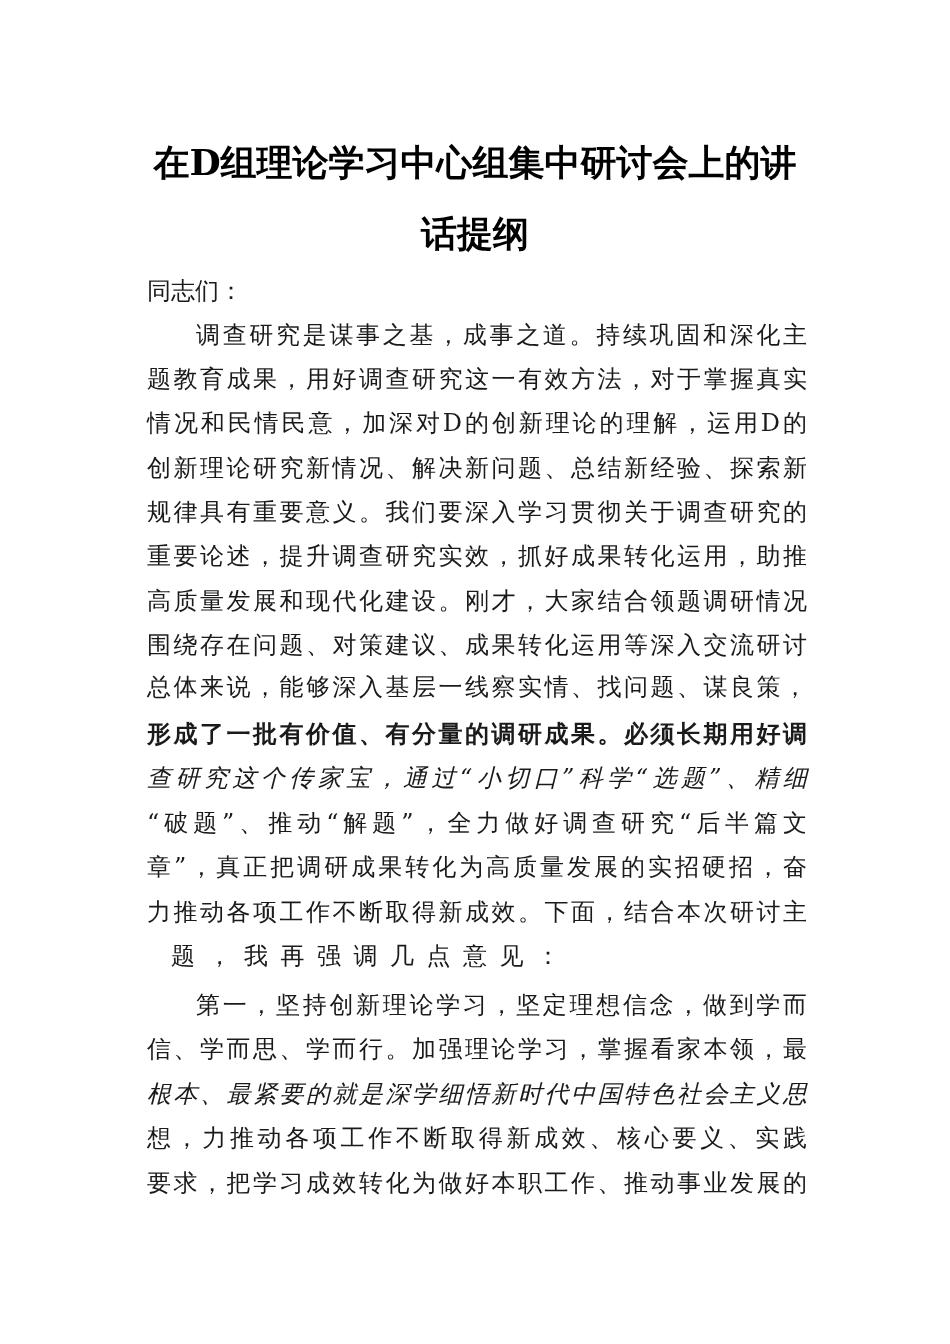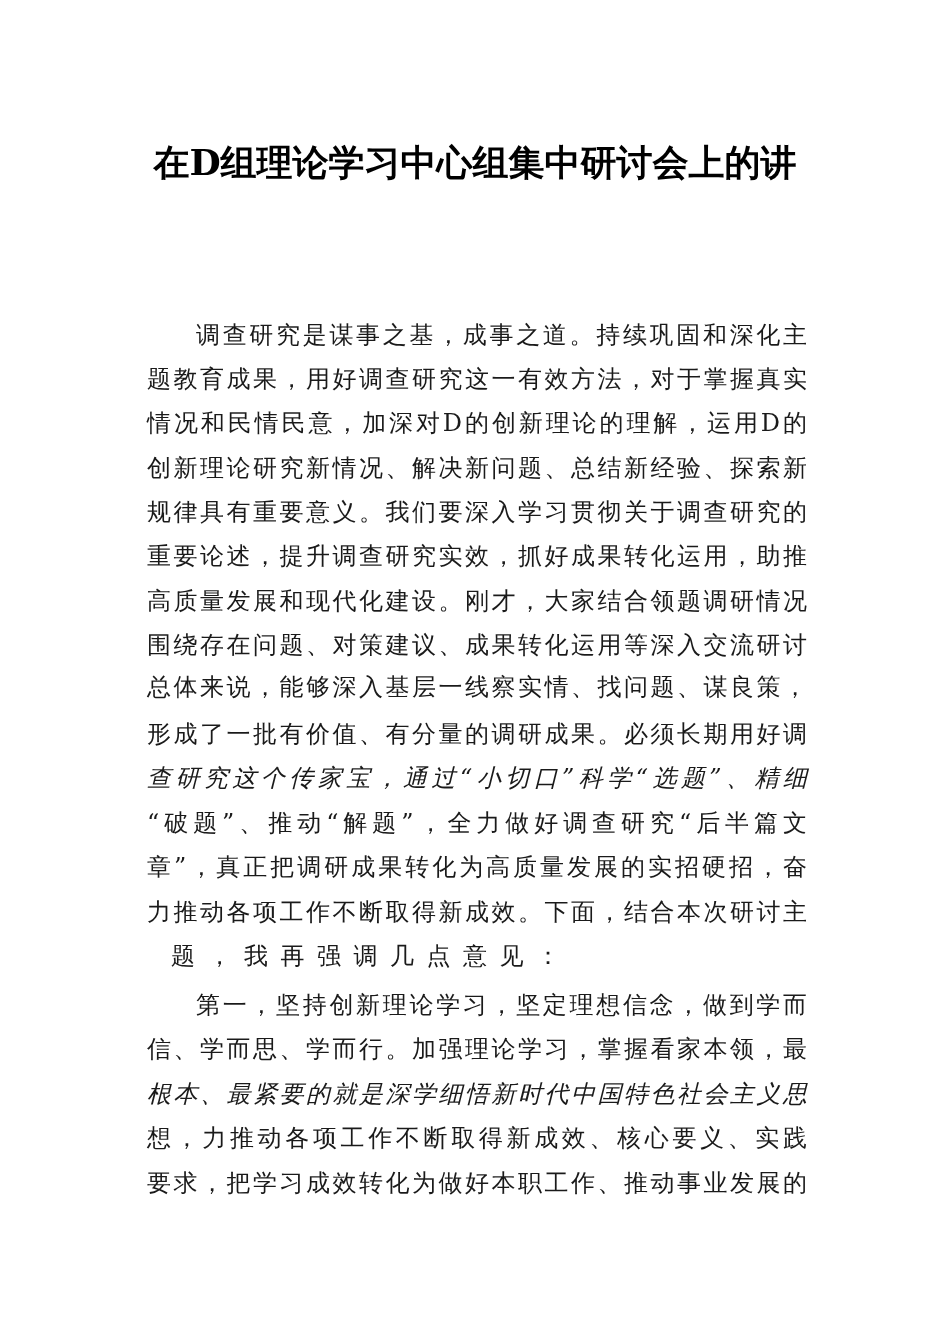--- a/index.html
+++ b/index.html
@@ -60,33 +60,35 @@
     letter-spacing: 0px;
     text-align-last: left;
   }
 </style>
 </head>
 <body>
 
 <div class="page">
 
   <div class="title l1">在D组理论学习中心组集中研讨会上的讲</div>
+  <div class="title l2">话提纲</div>
 
+  <div class="line salutation" style="top:257px;">同志们：</div>
 
   <div>
     <div class="line indent" style="top:301px;">调查研究是谋事之基，成事之道。持续巩固和深化主</div>
     <div class="line" style="top:345px;">题教育成果，用好调查研究这一有效方法，对于掌握真实</div>
     <div class="line" style="top:389px;">情况和民情民意，加深对D的创新理论的理解，运用D的</div>
     <div class="line" style="top:434px;">创新理论研究新情况、解决新问题、总结新经验、探索新</div>
     <div class="line" style="top:478px;">规律具有重要意义。我们要深入学习贯彻关于调查研究的</div>
     <div class="line" style="top:522px;">重要论述，提升调查研究实效，抓好成果转化运用，助推</div>
     <div class="line" style="top:567px;">高质量发展和现代化建设。刚才，大家结合领题调研情况</div>
     <div class="line" style="top:611px;">围绕存在问题、对策建议、成果转化运用等深入交流研讨</div>
     <div class="line" style="top:655px;font-family:Liberation Mono, monospace;">总体来说，能够深入基层一线察实情、找问题、谋良策，</div>
-    <div class="line" style="top:700px;">形成了一批有价值、有分量的调研成果。必须长期用好调</div>
+    <div class="line" style="top:700px;font-weight:bold;">形成了一批有价值、有分量的调研成果。必须长期用好调</div>
     <div class="line" style="top:744px;font-style:italic;">查研究这个传家宝，通过“小切口”科学“选题”、精细</div>
     <div class="line" style="top:789px;">“破题”、推动“解题”，全力做好调查研究“后半篇文</div>
     <div class="line" style="top:833px;">章”，真正把调研成果转化为高质量发展的实招硬招，奋</div>
     <div class="line" style="top:878px;">力推动各项工作不断取得新成效。下面，结合本次研讨主</div>
     <div class="line last" style="top:922px;margin-left:24px;">题，我再强调几点意见：</div>
   </div>
 
   <div>
     <div class="line indent" style="top:971px;">第一，坚持创新理论学习，坚定理想信念，做到学而</div>
     <div class="line" style="top:1015px;">信、学而思、学而行。加强理论学习，掌握看家本领，最</div>

